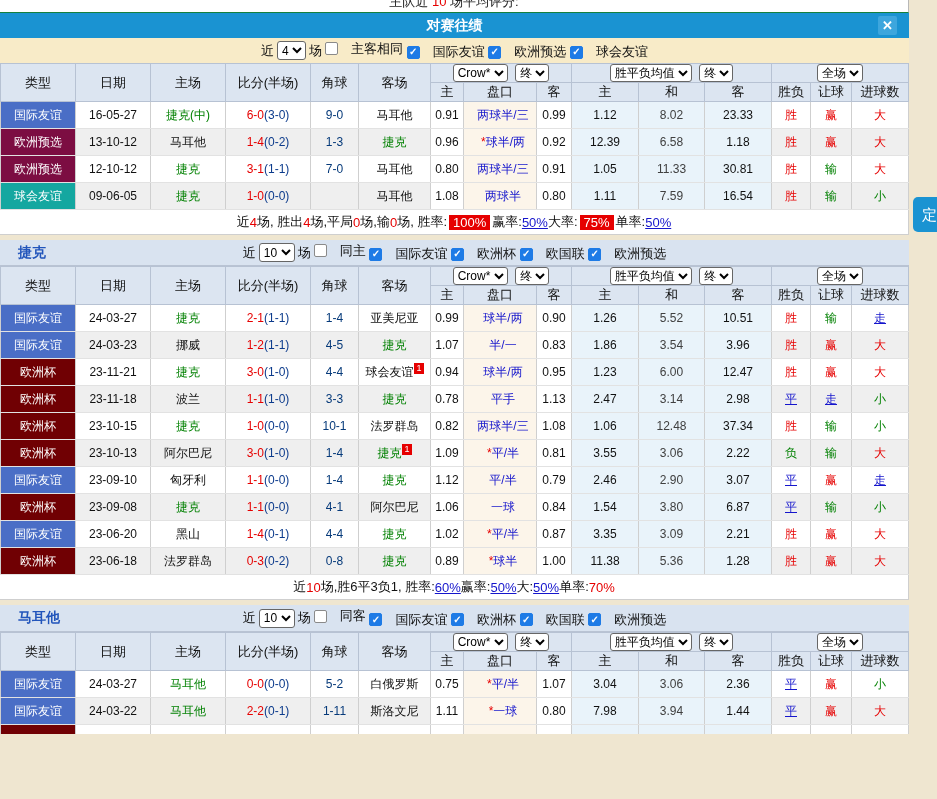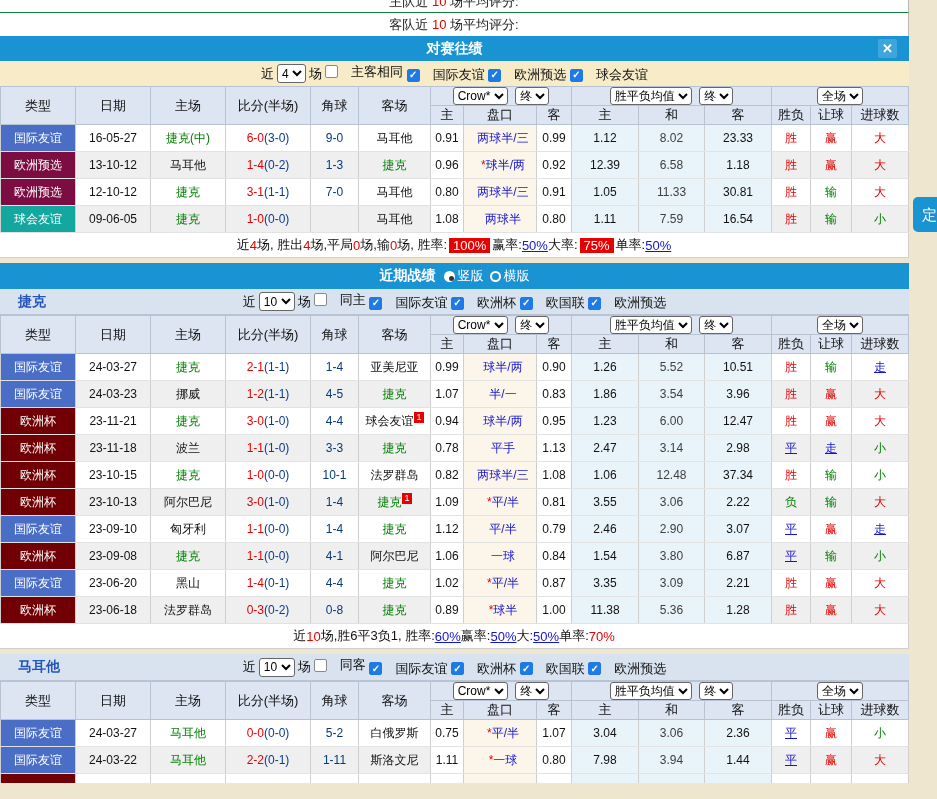--- a/index.html
+++ b/index.html
@@ -95,29 +95,20 @@
 
   <div class="score-row first">
     <div class="line">
   <span class="seg">主队近</span>
 
   <span class="seg red">10</span>
 
   <span class="seg">场平均评分:</span>
 </div>
   </div>
-  <div class="score-row second">
-    <span>
-  <span class="seg">客队近</span>
-
-  <span class="seg red">10</span>
-
-  <span class="seg">场平均评分:</span>
-</span>
-  </div>
 
   <div class="bluebar">
     <span>对赛往绩</span>
     <span class="close-btn">✕</span>
   </div>
   <div class="filter-row">
     <span>近</span>
     <select><option>4</option></select>
     <span>场</span>
     <span>
@@ -302,29 +293,20 @@
 
   <span class="seg redbg">75%</span>
 
   <span class="seg"> 单率: </span>
 
   <span class="seg blue">50%</span>
 </div>
 
   <div class="gap"></div>
 
-  <div class="bluebar recent">
-    <span>近期战绩</span>
-    <span class="radio-group">
-      <span class="radio sel"></span>
-      <span>竖版</span>
-      <span class="radio"></span>
-      <span>横版</span>
-    </span>
-  </div>
 
   <div class="sec-row">
     <span class="sec-label">捷克</span>
     <span>近</span>
     <select><option>10</option></select>
     <span>场</span>
     <span>
   <label class="cb-wrap">
     <span class="cb"></span>
     <span class="cb-label">同主</span>

